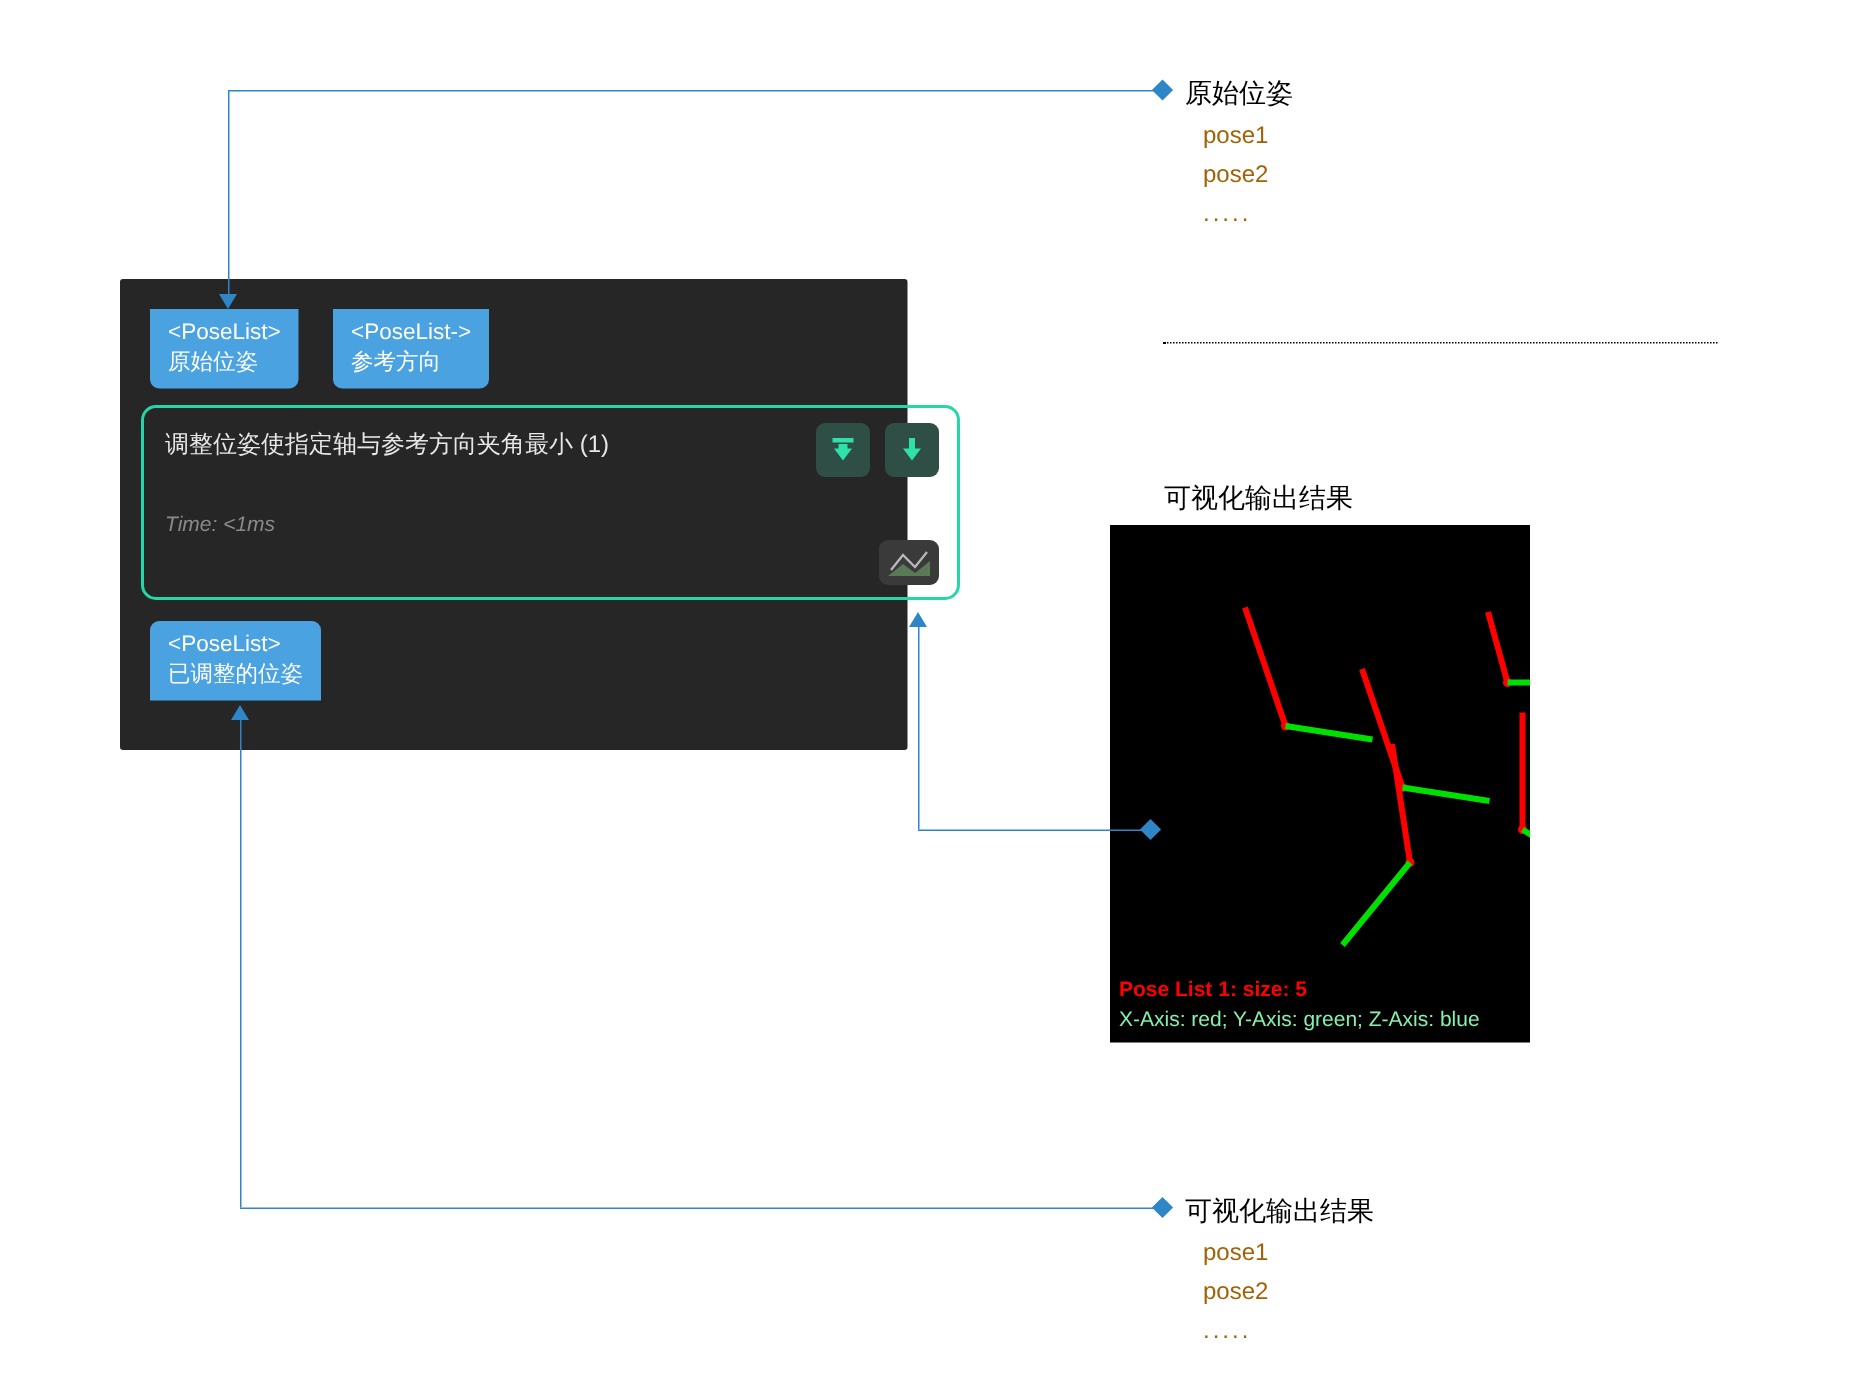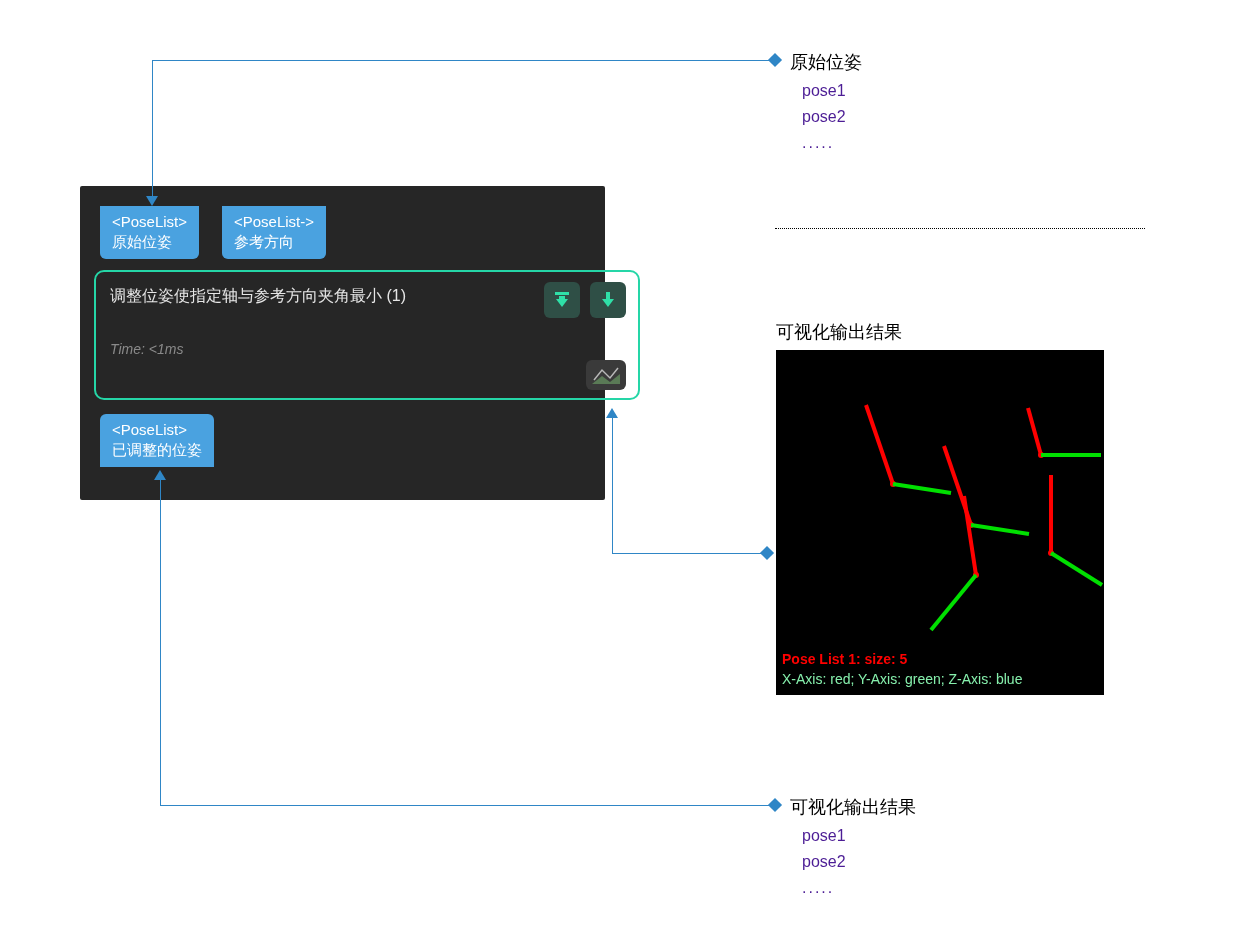--- a/index.html
+++ b/index.html
@@ -72,21 +72,21 @@
     height: 30px;
     border-radius: 6px;
     background: #3a3a3a;
     display: flex;
     align-items: center;
     justify-content: center;
   }
 
   
   .section-title { font-size: 18px; font-weight: 500; color: #000; }
-  .list-item { font-size: 16px; color: #4c1d95; margin-top: 8px; margin-left: 12px; }
+  .list-item { font-size: 16px; color: #a16207; margin-top: 8px; margin-left: 12px; }
   .ellips { letter-spacing: 2px; }
 
   
   .viz-box {
     background: #000;
     position: relative;
     overflow: hidden;
   }
   .viz-text1 { color: #ff0000; font-weight: bold; font-size: 14px; }
   .viz-text2 { color: #86efac; font-size: 14px; margin-top: 4px; }
@@ -164,21 +164,21 @@
   <div class="section-title">原始位姿</div>
   <div class="list-item">pose1</div>
   <div class="list-item">pose2</div>
   <div class="list-item ellips">.....</div>
 </div>
 
 <div class="abs divider" style="left:775px; top:228px; width:370px;"></div>
 
 <div class="abs section-title" style="left:776px; top:320px;">可视化输出结果</div>
 
-<div class="abs viz-box" style="left:776px; top:350px; width:328px; height:345px;">
+<div class="abs viz-box" style="left:740px; top:350px; width:280px; height:345px;">
   
   <svg width="352" height="345">
 
     <circle cx="117" cy="134" r="3" fill="#ff0000"></circle>
     <line x1="117" y1="134" x2="90" y2="55" stroke="#ff0000" stroke-width="4"></line>
     <line x1="117" y1="134" x2="175" y2="143" stroke="#00e000" stroke-width="4"></line>
 
     <circle cx="195" cy="175" r="3" fill="#ff0000"></circle>
     <line x1="195" y1="175" x2="168" y2="96" stroke="#ff0000" stroke-width="4"></line>
     <line x1="195" y1="175" x2="253" y2="184" stroke="#00e000" stroke-width="4"></line>

